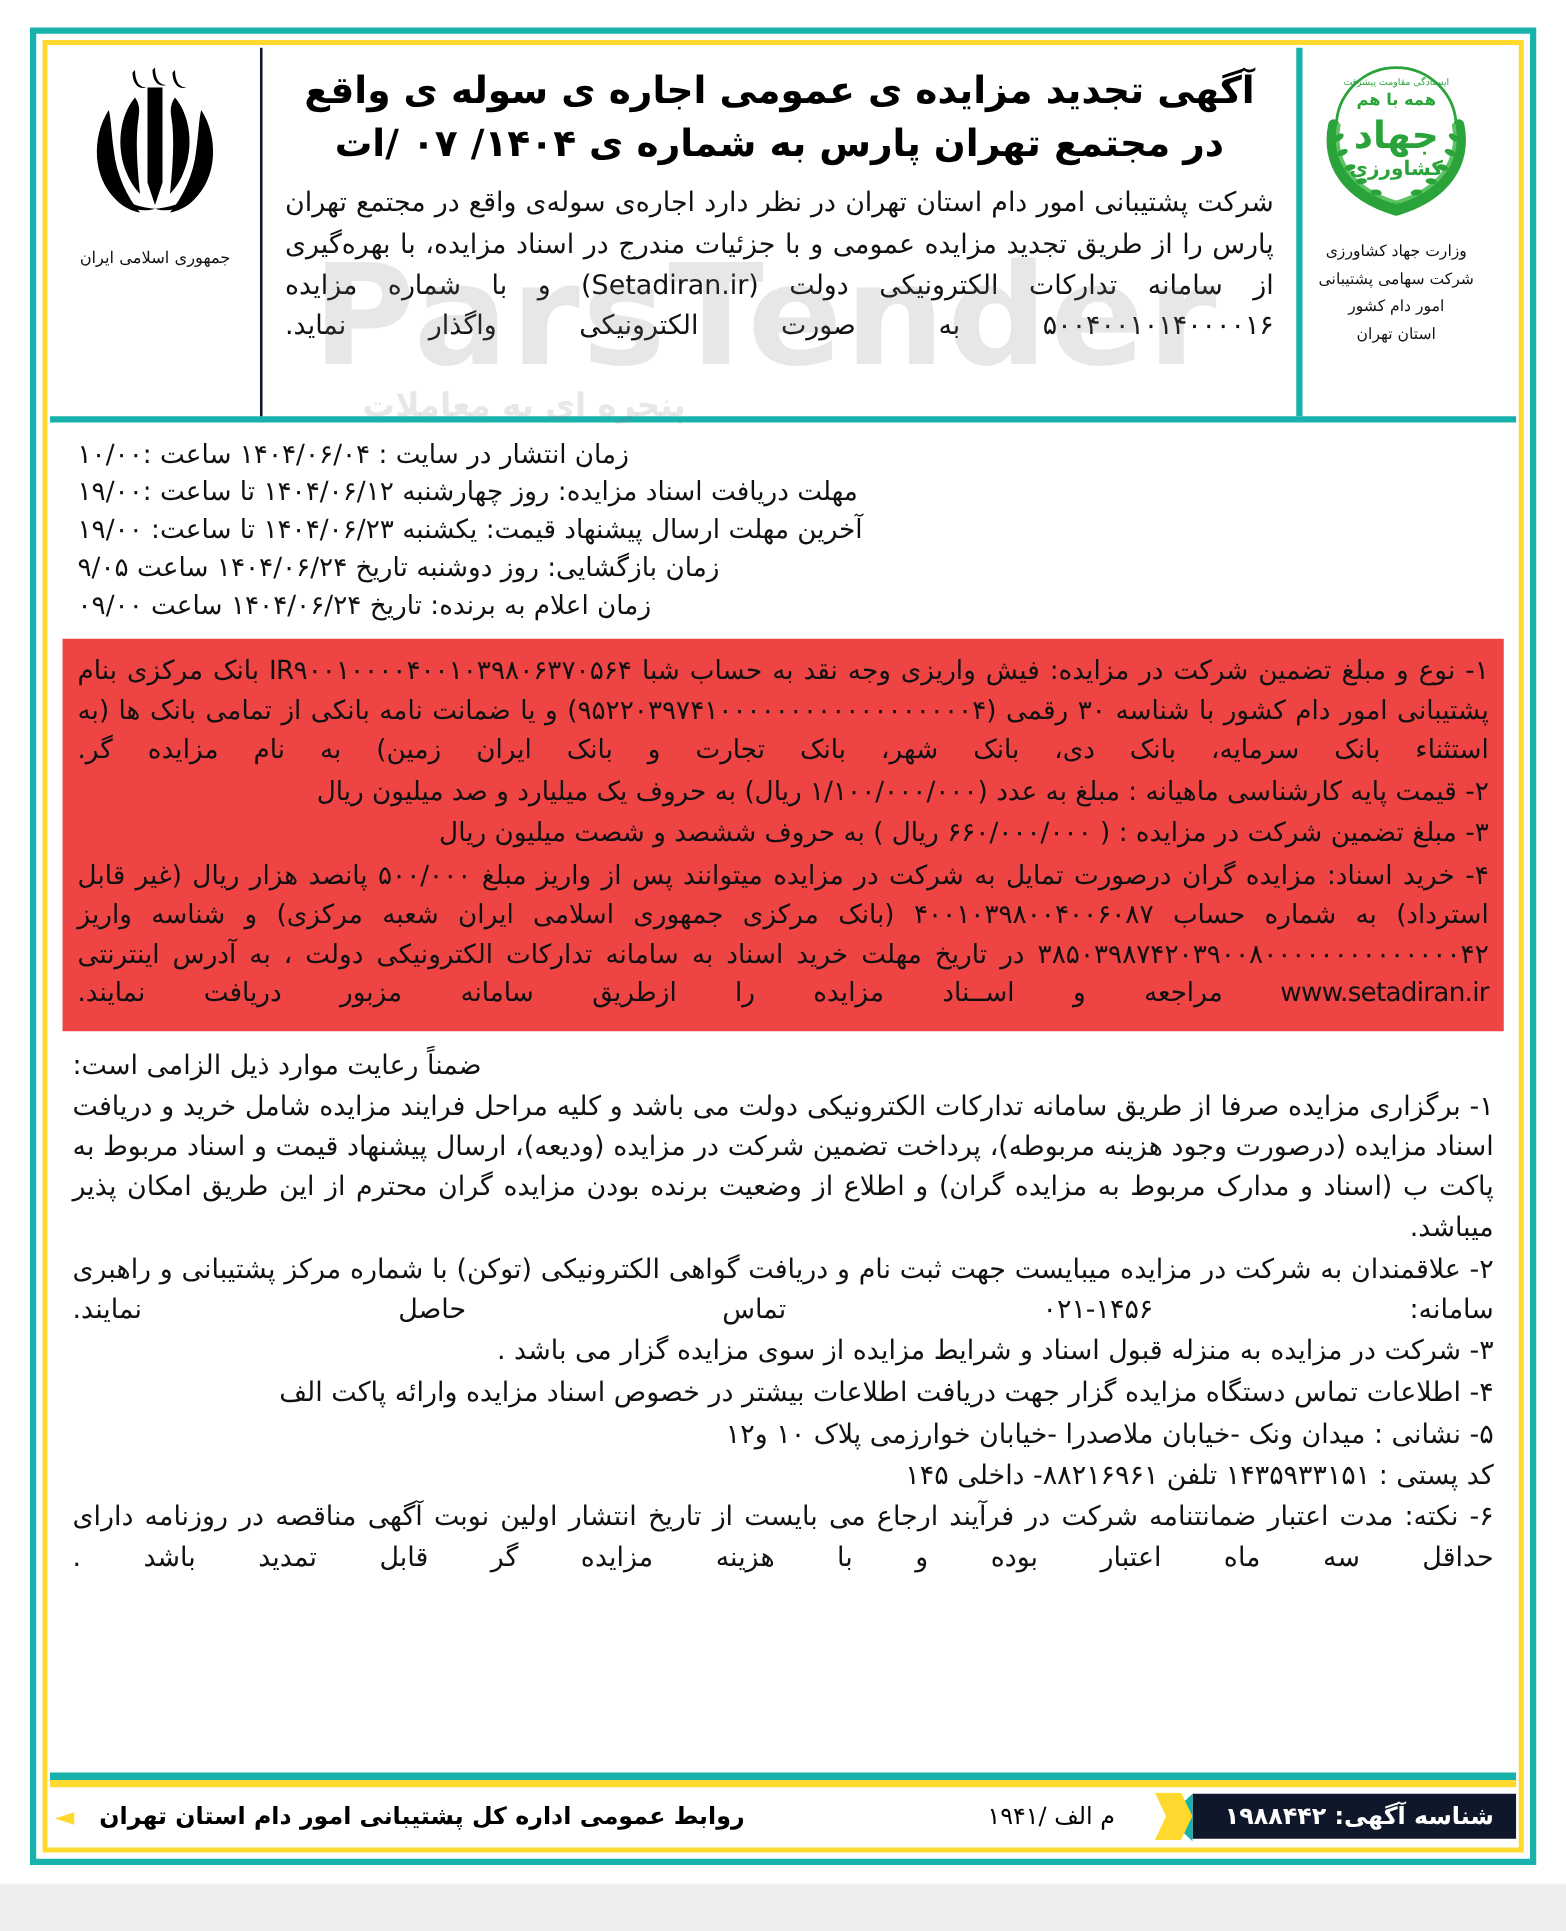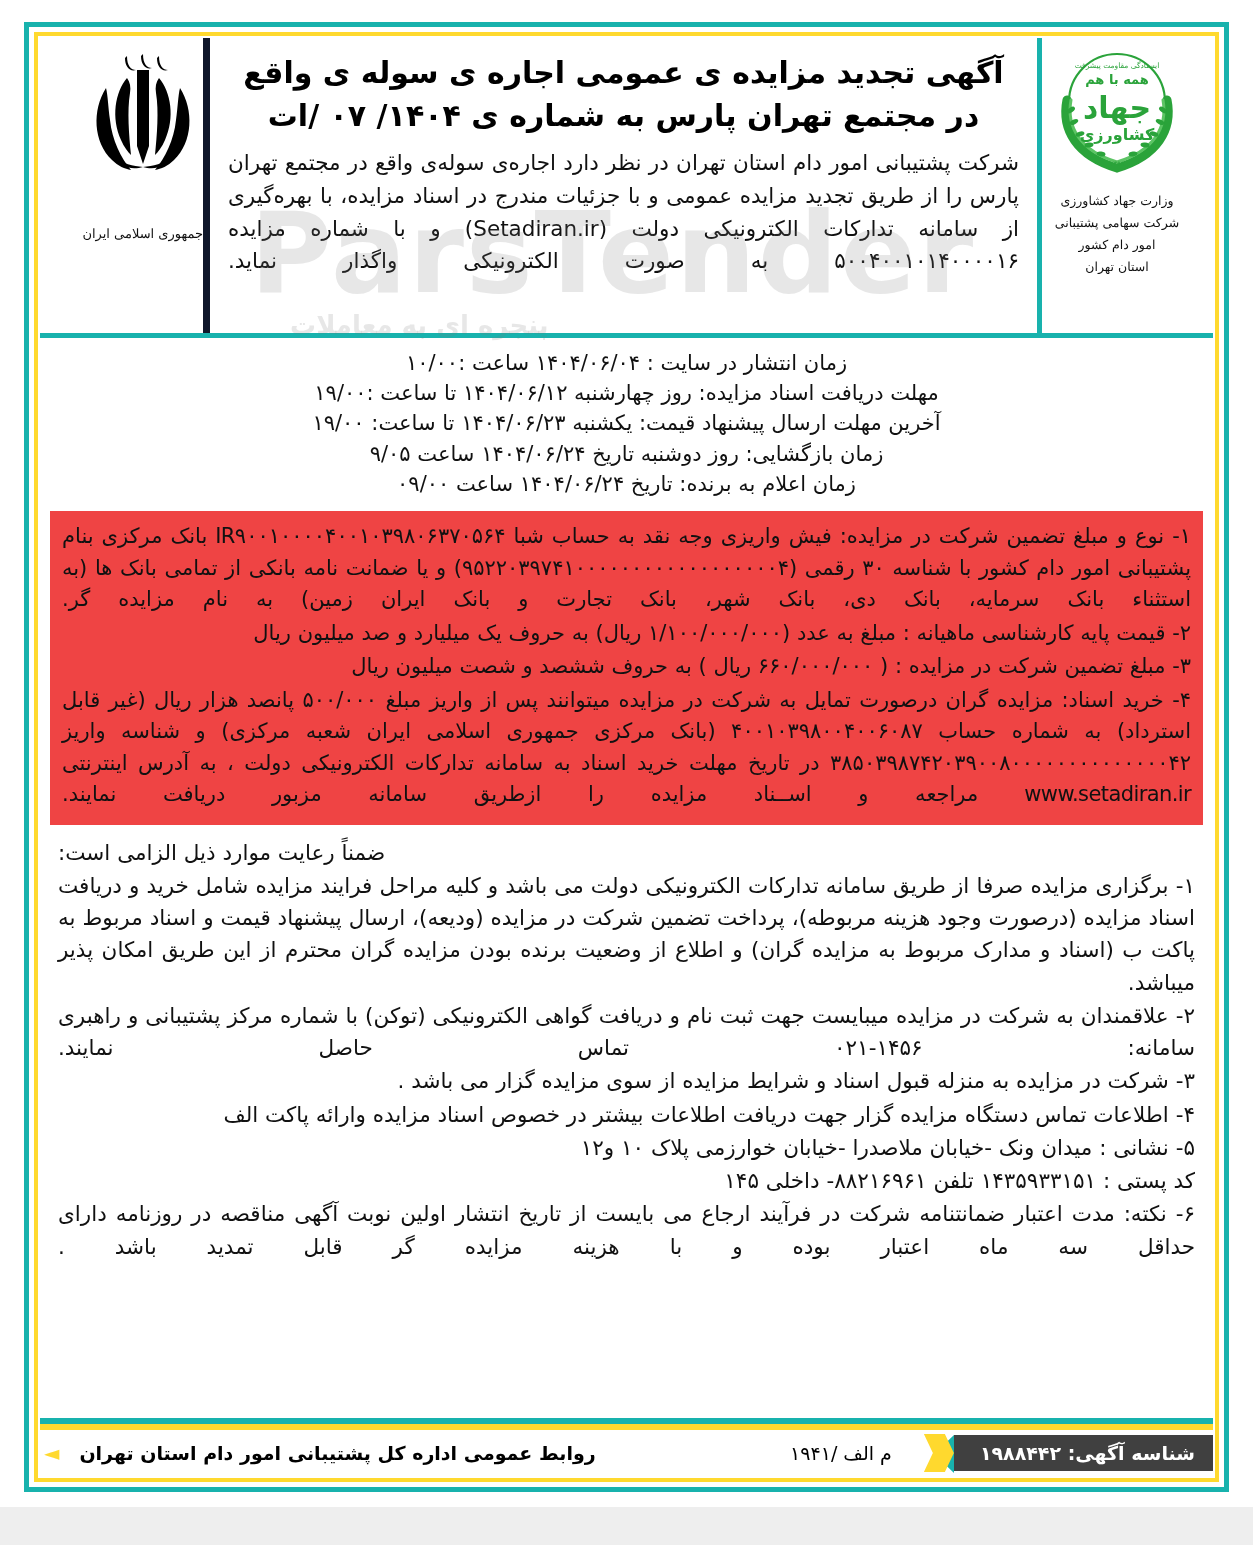--- a/index.html
+++ b/index.html
@@ -61,27 +61,27 @@
     box-sizing: border-box;
     display: flex;
     flex-direction: column;
     align-items: flex-end;
     justify-content: flex-start;
     padding-top: 6px;
   }
   .logo-box-left {
     width: 170px;
     flex: 0 0 170px;
-    border-right: 7px solid #0f172a;
+    border-right: 2px solid #0f172a;
     box-sizing: border-box;
     display: flex;
     flex-direction: column;
+    align-items: center;
     justify-content: flex-start;
     padding-top: 10px;
-    gap: 28px;
   }
   .header-center {
     flex: 1 1 auto;
     padding: 10px 18px 6px 18px;
     display: flex;
     flex-direction: column;
   }
   .main-title {
     font-family: "DejaVu Sans", sans-serif;
     font-weight: bold;
@@ -122,21 +122,21 @@
   
   .dates {
     padding: 10px 22px 8px 22px;
     text-align: left;
   }
   .date-line {
     font-size: 21px;
     line-height: 1.44;
     color: #111;
     white-space: nowrap;
-    text-align: center;
+    text-align: left;
     direction: rtl;
   }
 
   
   .blue-box {
     background: #ef4444;
     margin: 4px 10px 6px 10px;
     padding: 10px 12px 12px 12px;
     position: relative;
   }
@@ -201,21 +201,21 @@
   .bar-yellow { height: 6px; background: #ffd92e; }
   .footer-row {
     position: absolute;
     left: 0; right: 0; top: 12px; bottom: 0;
     background: #ffffff;
     display: flex;
     flex-direction: row;
     align-items: center;
   }
   .footer-badge {
-    background: #404040;
+    background: #0f172a;
     color: #ffffff;
     font-weight: bold;
     font-size: 19px;
     padding: 7px 18px 7px 26px;
     position: relative;
     margin-right: 0px;
     white-space: nowrap;
   }
   .footer-badge::after {
     content: "";

